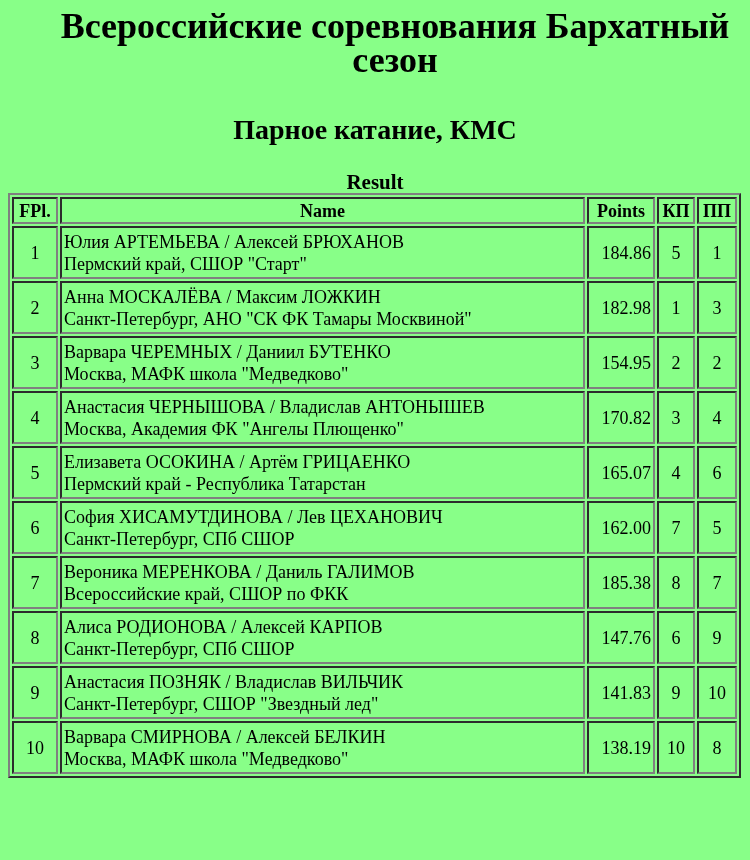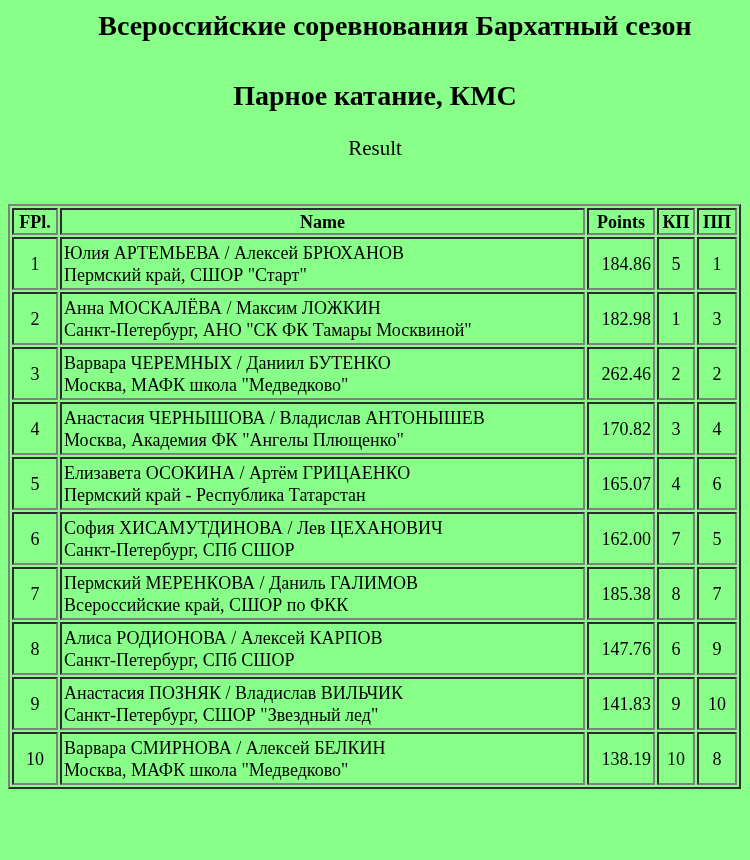--- a/index.html
+++ b/index.html
@@ -10,46 +10,46 @@
   body {
     width: 750px;
     height: 860px;
     overflow: hidden;
     font-family: "Liberation Serif", "DejaVu Serif", serif;
     color: #000;
   }
   h1 {
     margin: 0;
     padding-top: 9px;
-    font-size: 28px;
+    font-size: 36px;
     line-height: 34px;
     text-align: center;
     font-weight: bold;
     padding-left: 40px;
   }
   h2 {
     margin: 0;
     margin-top: 36px;
     font-size: 28px;
     line-height: 34px;
     text-align: center;
     font-weight: bold;
   }
   h3 {
     margin: 0;
     margin-top: 22px;
     font-size: 21px;
     line-height: 26px;
     text-align: center;
-    font-weight: normal;
+    font-weight: bold;
   }
   table.results {
     position: absolute;
     left: 8px;
-    top: 204px;
+    top: 193px;
     width: 733px;
     border: 2px outset #808080;
     border-collapse: separate;
     border-spacing: 2px;
     font-size: 18px;
     line-height: 22px;
   }
   table.results th, table.results td {
     border: 2px inset #808080;
     padding: 1px 2px;
@@ -105,21 +105,21 @@
     <td class="num">1</td>
     <td class="num">3</td>
   </tr>
 
   <tr class="row">
     <td class="num">3</td>
     <td class="name">
       <div>Варвара ЧЕРЕМНЫХ / Даниил БУТЕНКО</div>
       <div>Москва, МАФК школа "Медведково"</div>
     </td>
-    <td class="pts">262.46</td>
+    <td class="pts">154.95</td>
     <td class="num">2</td>
     <td class="num">2</td>
   </tr>
 
   <tr class="row">
     <td class="num">4</td>
     <td class="name">
       <div>Анастасия ЧЕРНЫШОВА / Владислав АНТОНЫШЕВ</div>
       <div>Москва, Академия ФК "Ангелы Плющенко"</div>
     </td>
@@ -146,21 +146,21 @@
       <div>Санкт-Петербург, СПб СШОР</div>
     </td>
     <td class="pts">162.00</td>
     <td class="num">7</td>
     <td class="num">5</td>
   </tr>
 
   <tr class="row">
     <td class="num">7</td>
     <td class="name">
-      <div>Пермский МЕРЕНКОВА / Даниль ГАЛИМОВ</div>
+      <div>Вероника МЕРЕНКОВА / Даниль ГАЛИМОВ</div>
       <div>Всероссийские край, СШОР по ФКК</div>
     </td>
     <td class="pts">185.38</td>
     <td class="num">8</td>
     <td class="num">7</td>
   </tr>
 
   <tr class="row">
     <td class="num">8</td>
     <td class="name">

